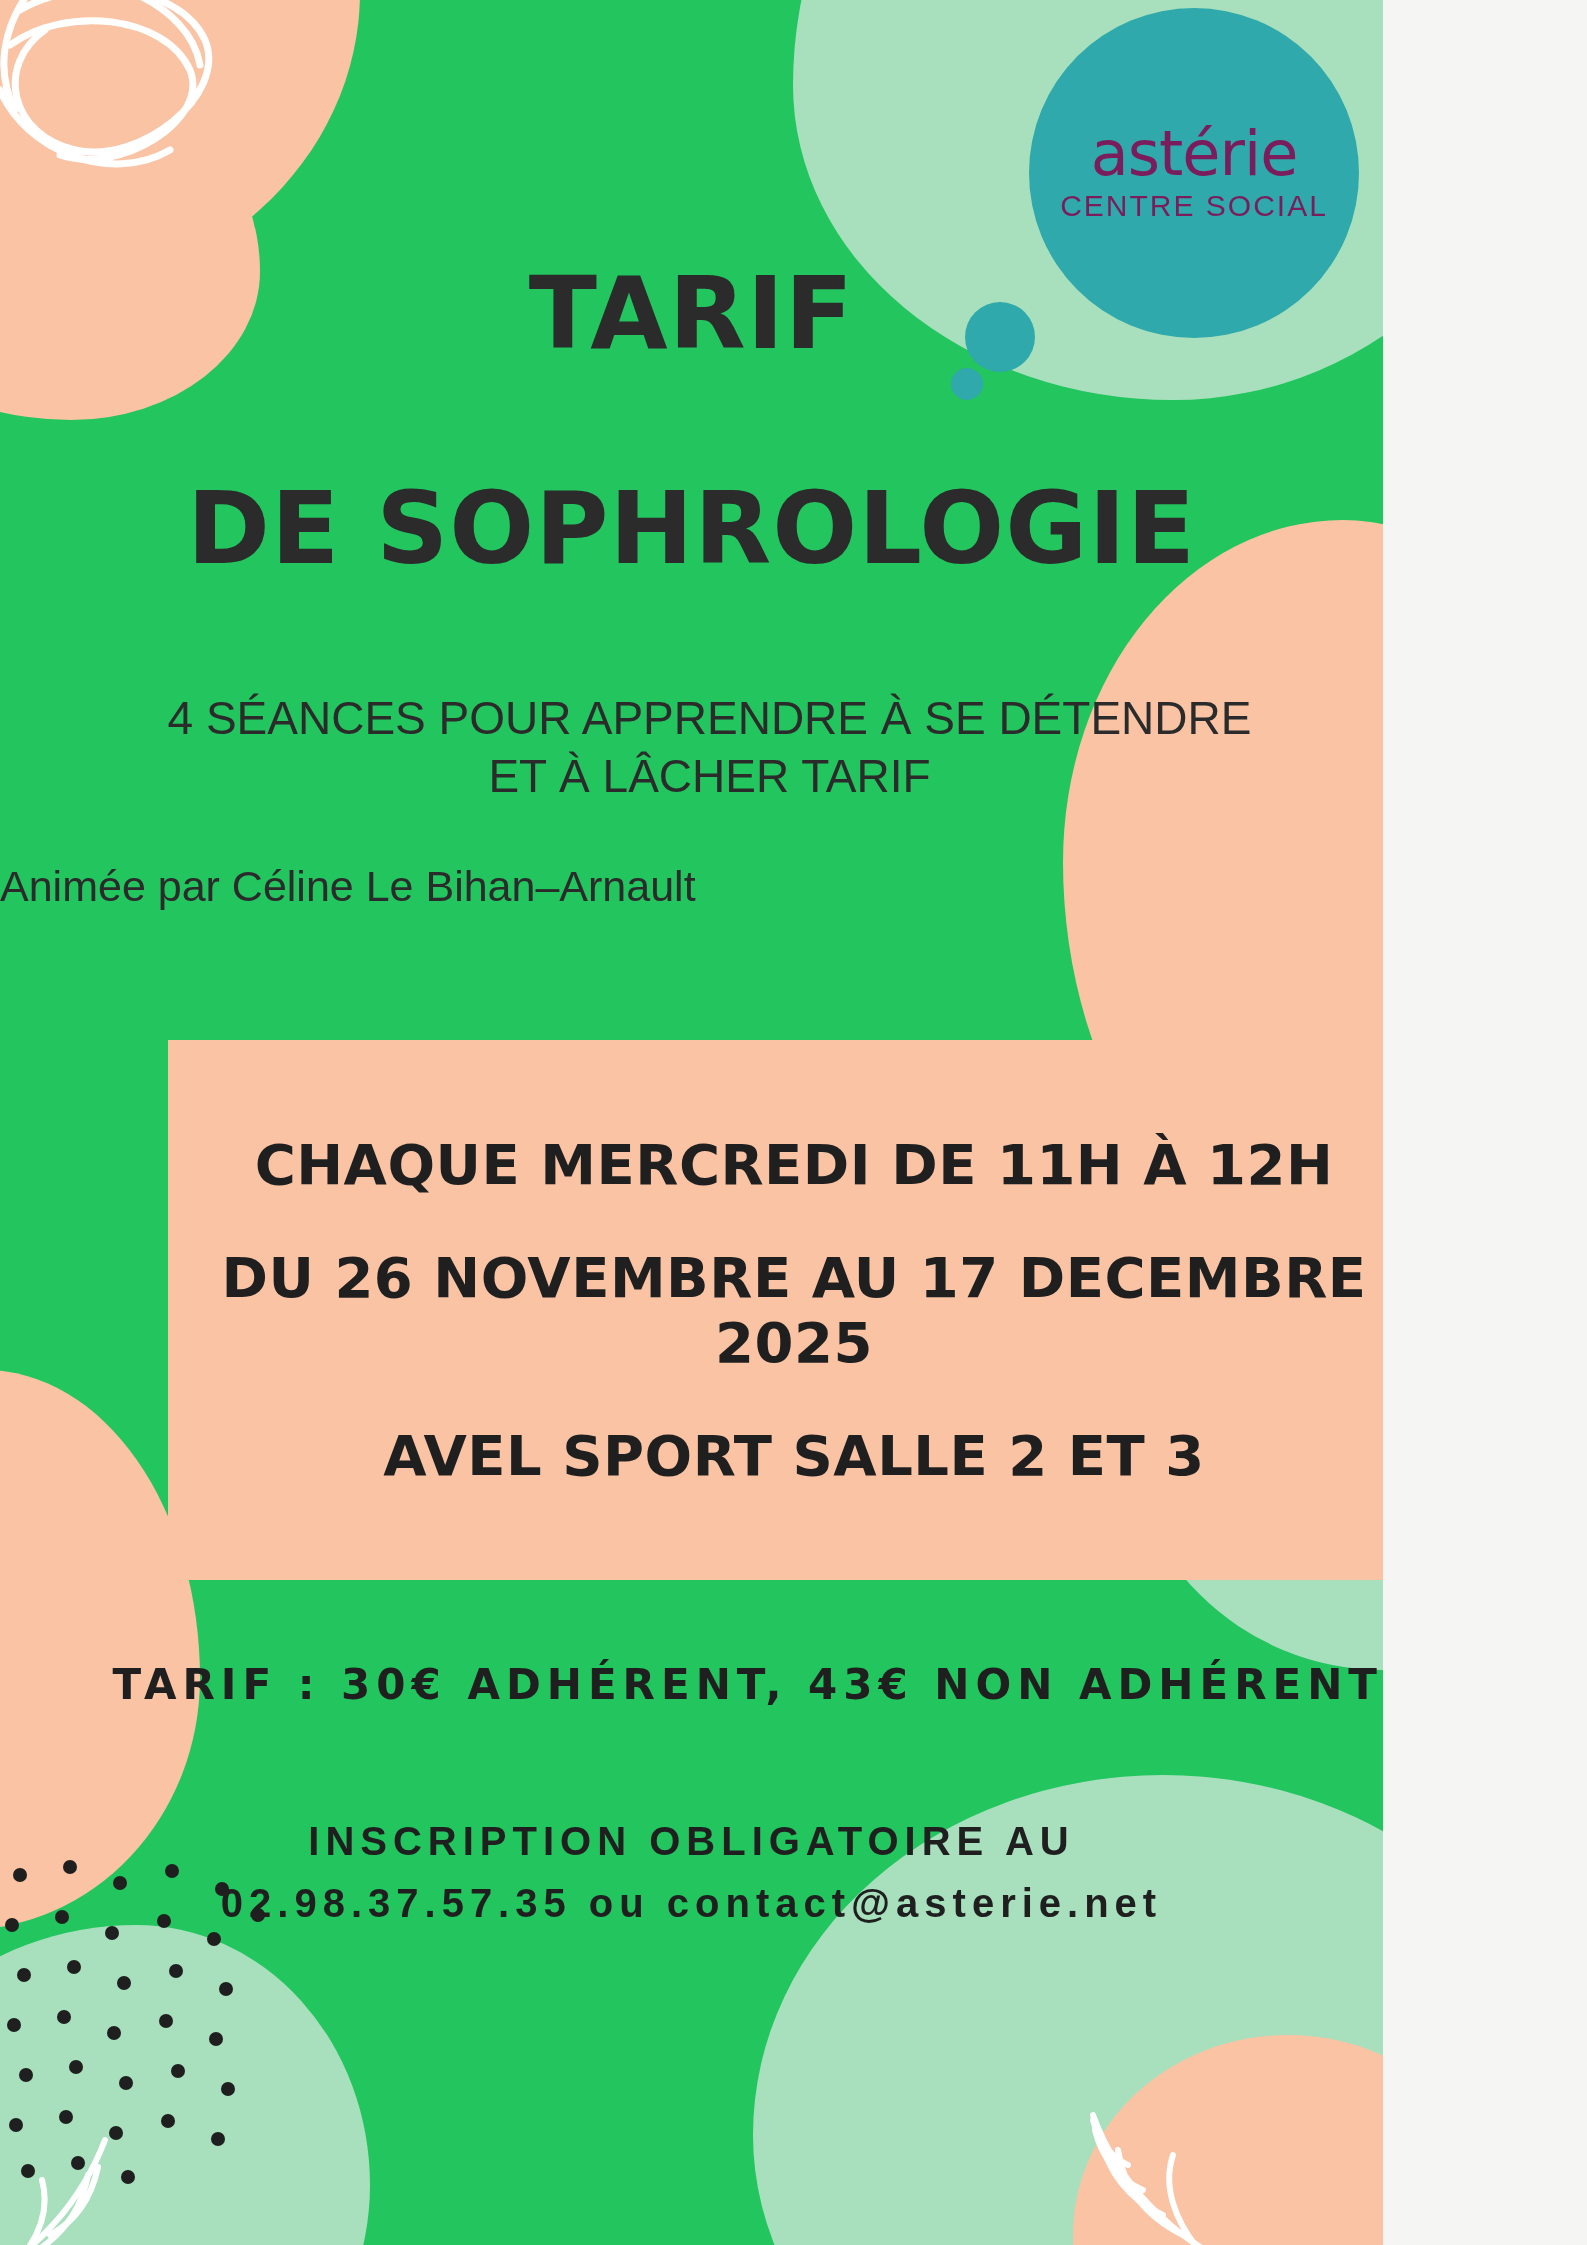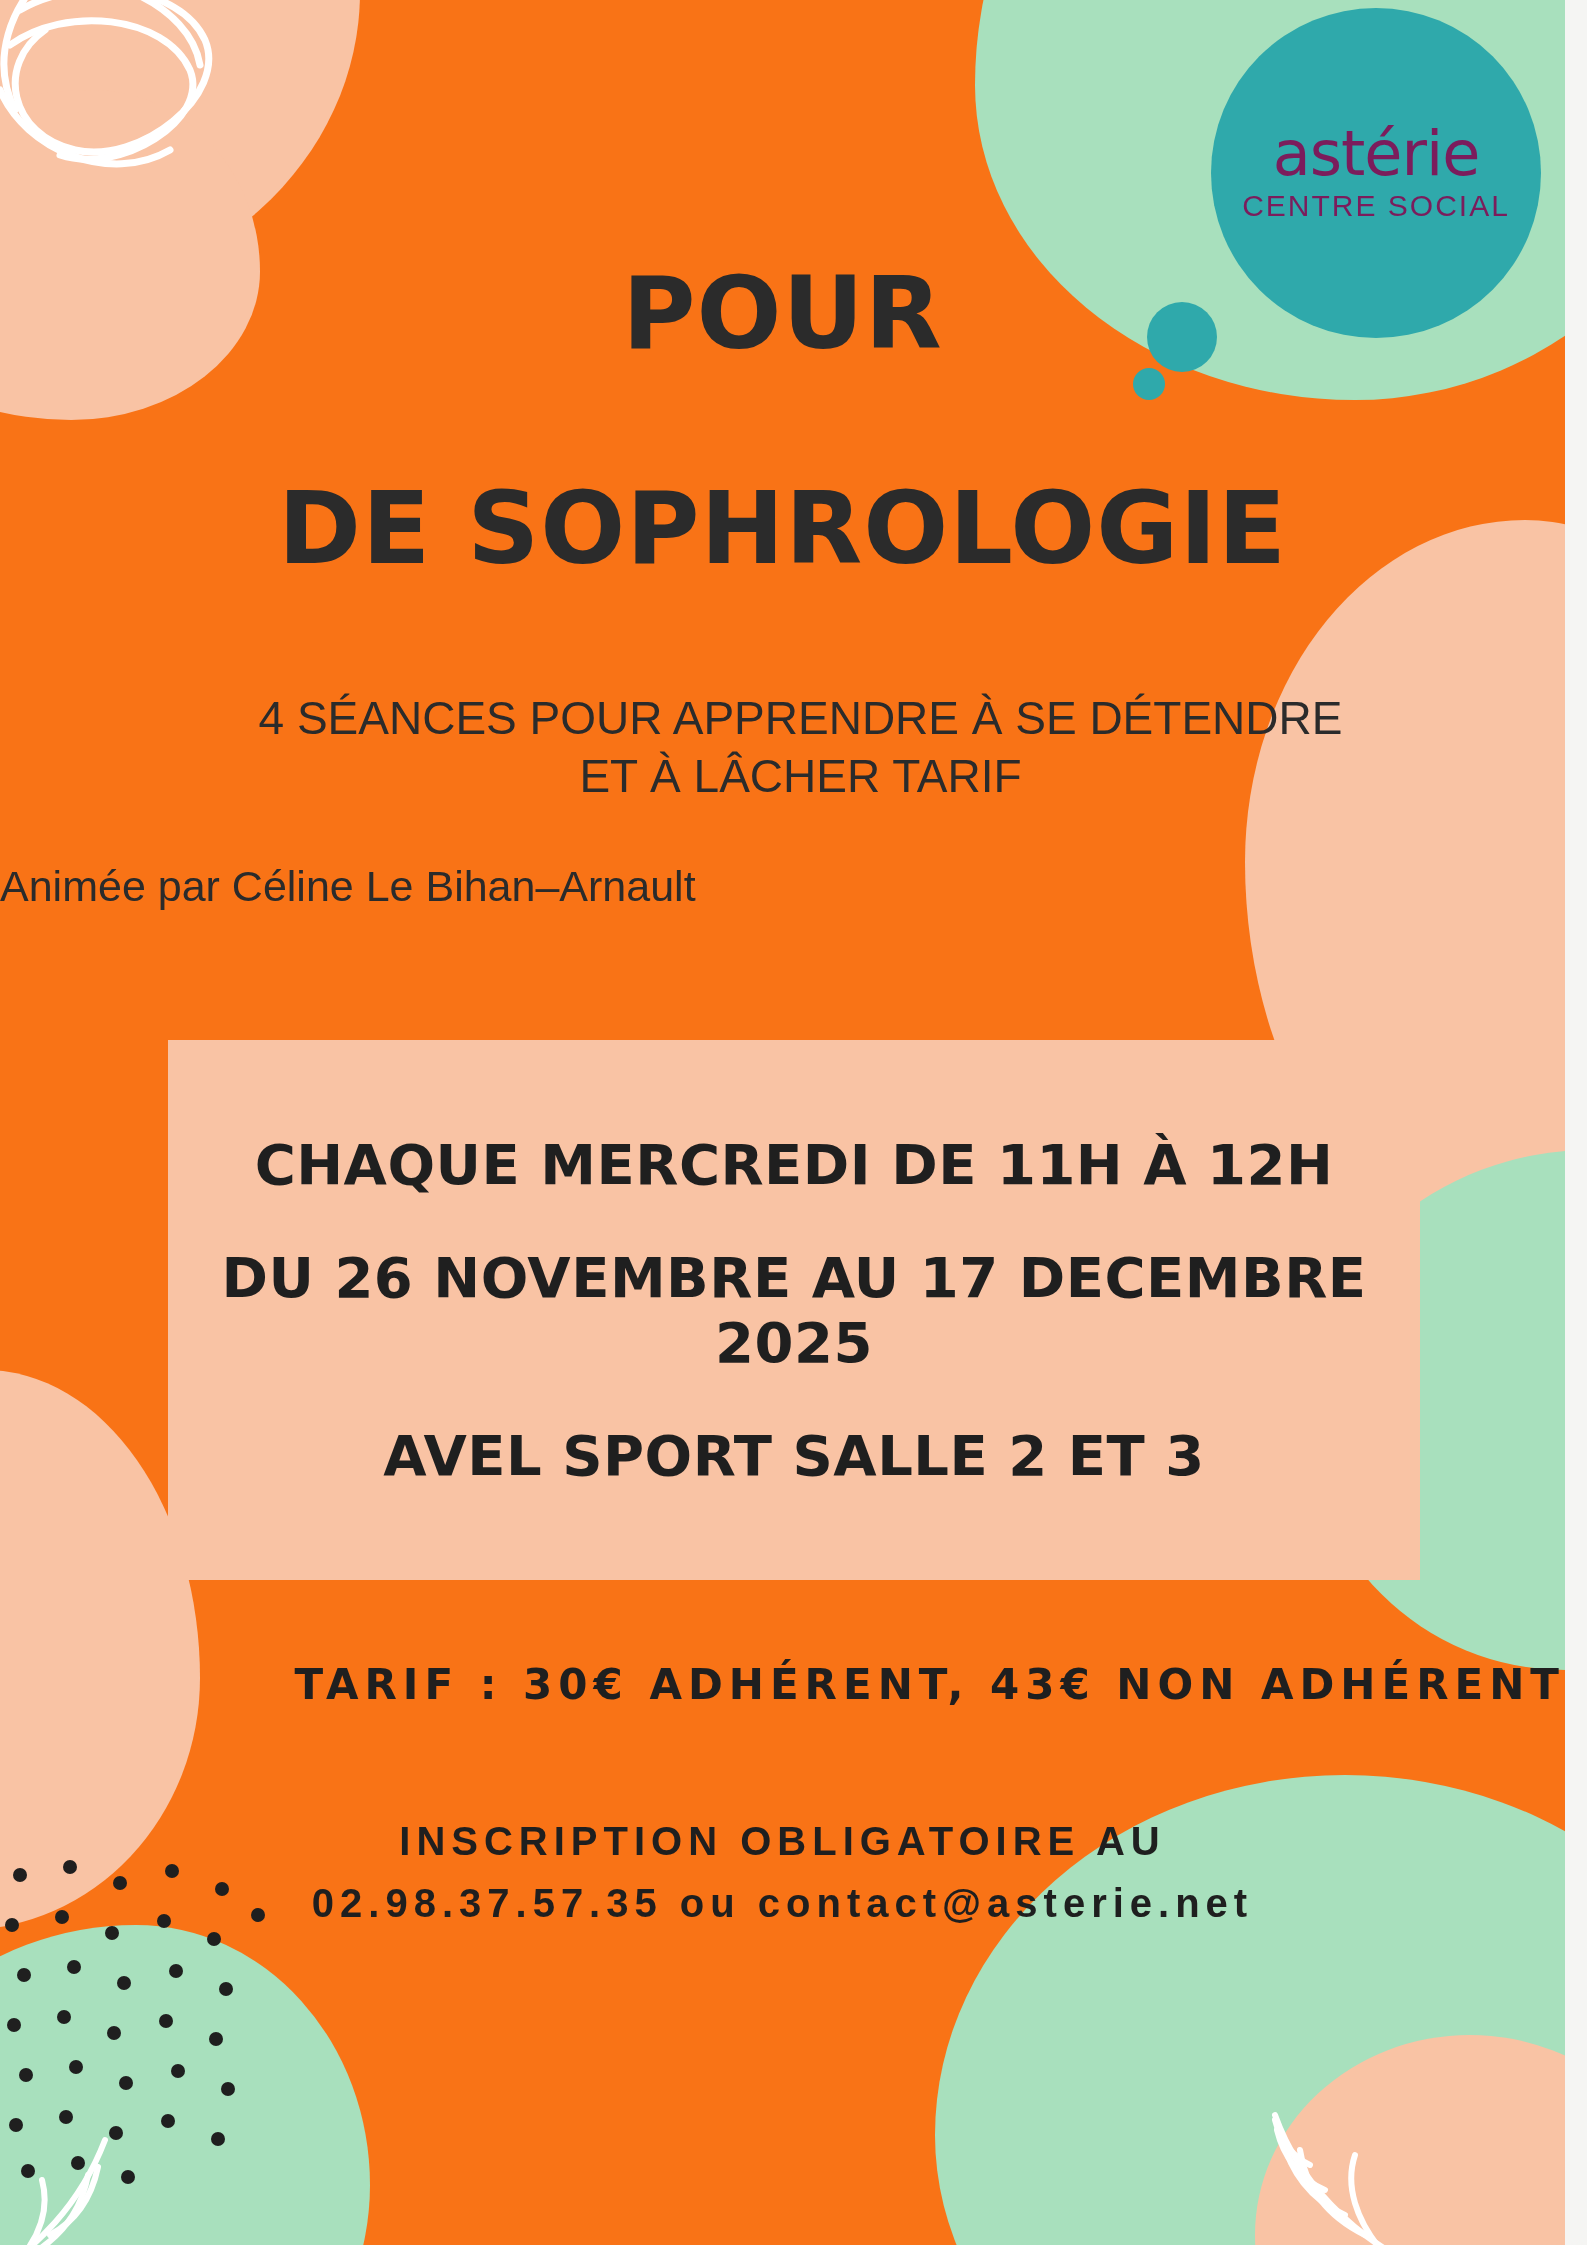--- a/index.html
+++ b/index.html
@@ -5,23 +5,23 @@
   * { box-sizing: border-box; margin: 0; padding: 0; }
   html, body {
     width: 1587px;
     height: 2245px;
     background: #f5f5f3;
     font-family: "Liberation Sans", sans-serif;
     overflow: hidden;
   }
   #poster {
     position: relative;
-    width: 1565px;
+    width: 1383px;
     height: 2245px;
-    background: #f97316;
+    background: #22c55e;
     overflow: hidden;
   }
 
   
   .shape { position: absolute; }
 
   
   .blob-tl-peach {
     left: -230px; top: -260px;
     width: 590px; height: 560px;
@@ -316,21 +316,21 @@
 
   <div class="logo-dot-big"></div>
   <div class="logo-dot-small"></div>
   <div class="logo-circle">
     <div class="logo-word">astérie</div>
     <div class="logo-sub">CENTRE SOCIAL</div>
   </div>
 
   <div class="content">
 
-    <div class="title title-1">POUR</div>
+    <div class="title title-1">TARIF</div>
     <div class="title title-2">DE SOPHROLOGIE</div>
 
     <div class="subtitle subtitle-block">
       <div>4 SÉANCES POUR APPRENDRE À SE DÉTENDRE</div>
       <div>ET À LÂCHER TARIF</div>
     </div>
 
     <div class="animator">Animée par Céline Le Bihan–Arnault</div>
 
     <div class="highlight-box">

